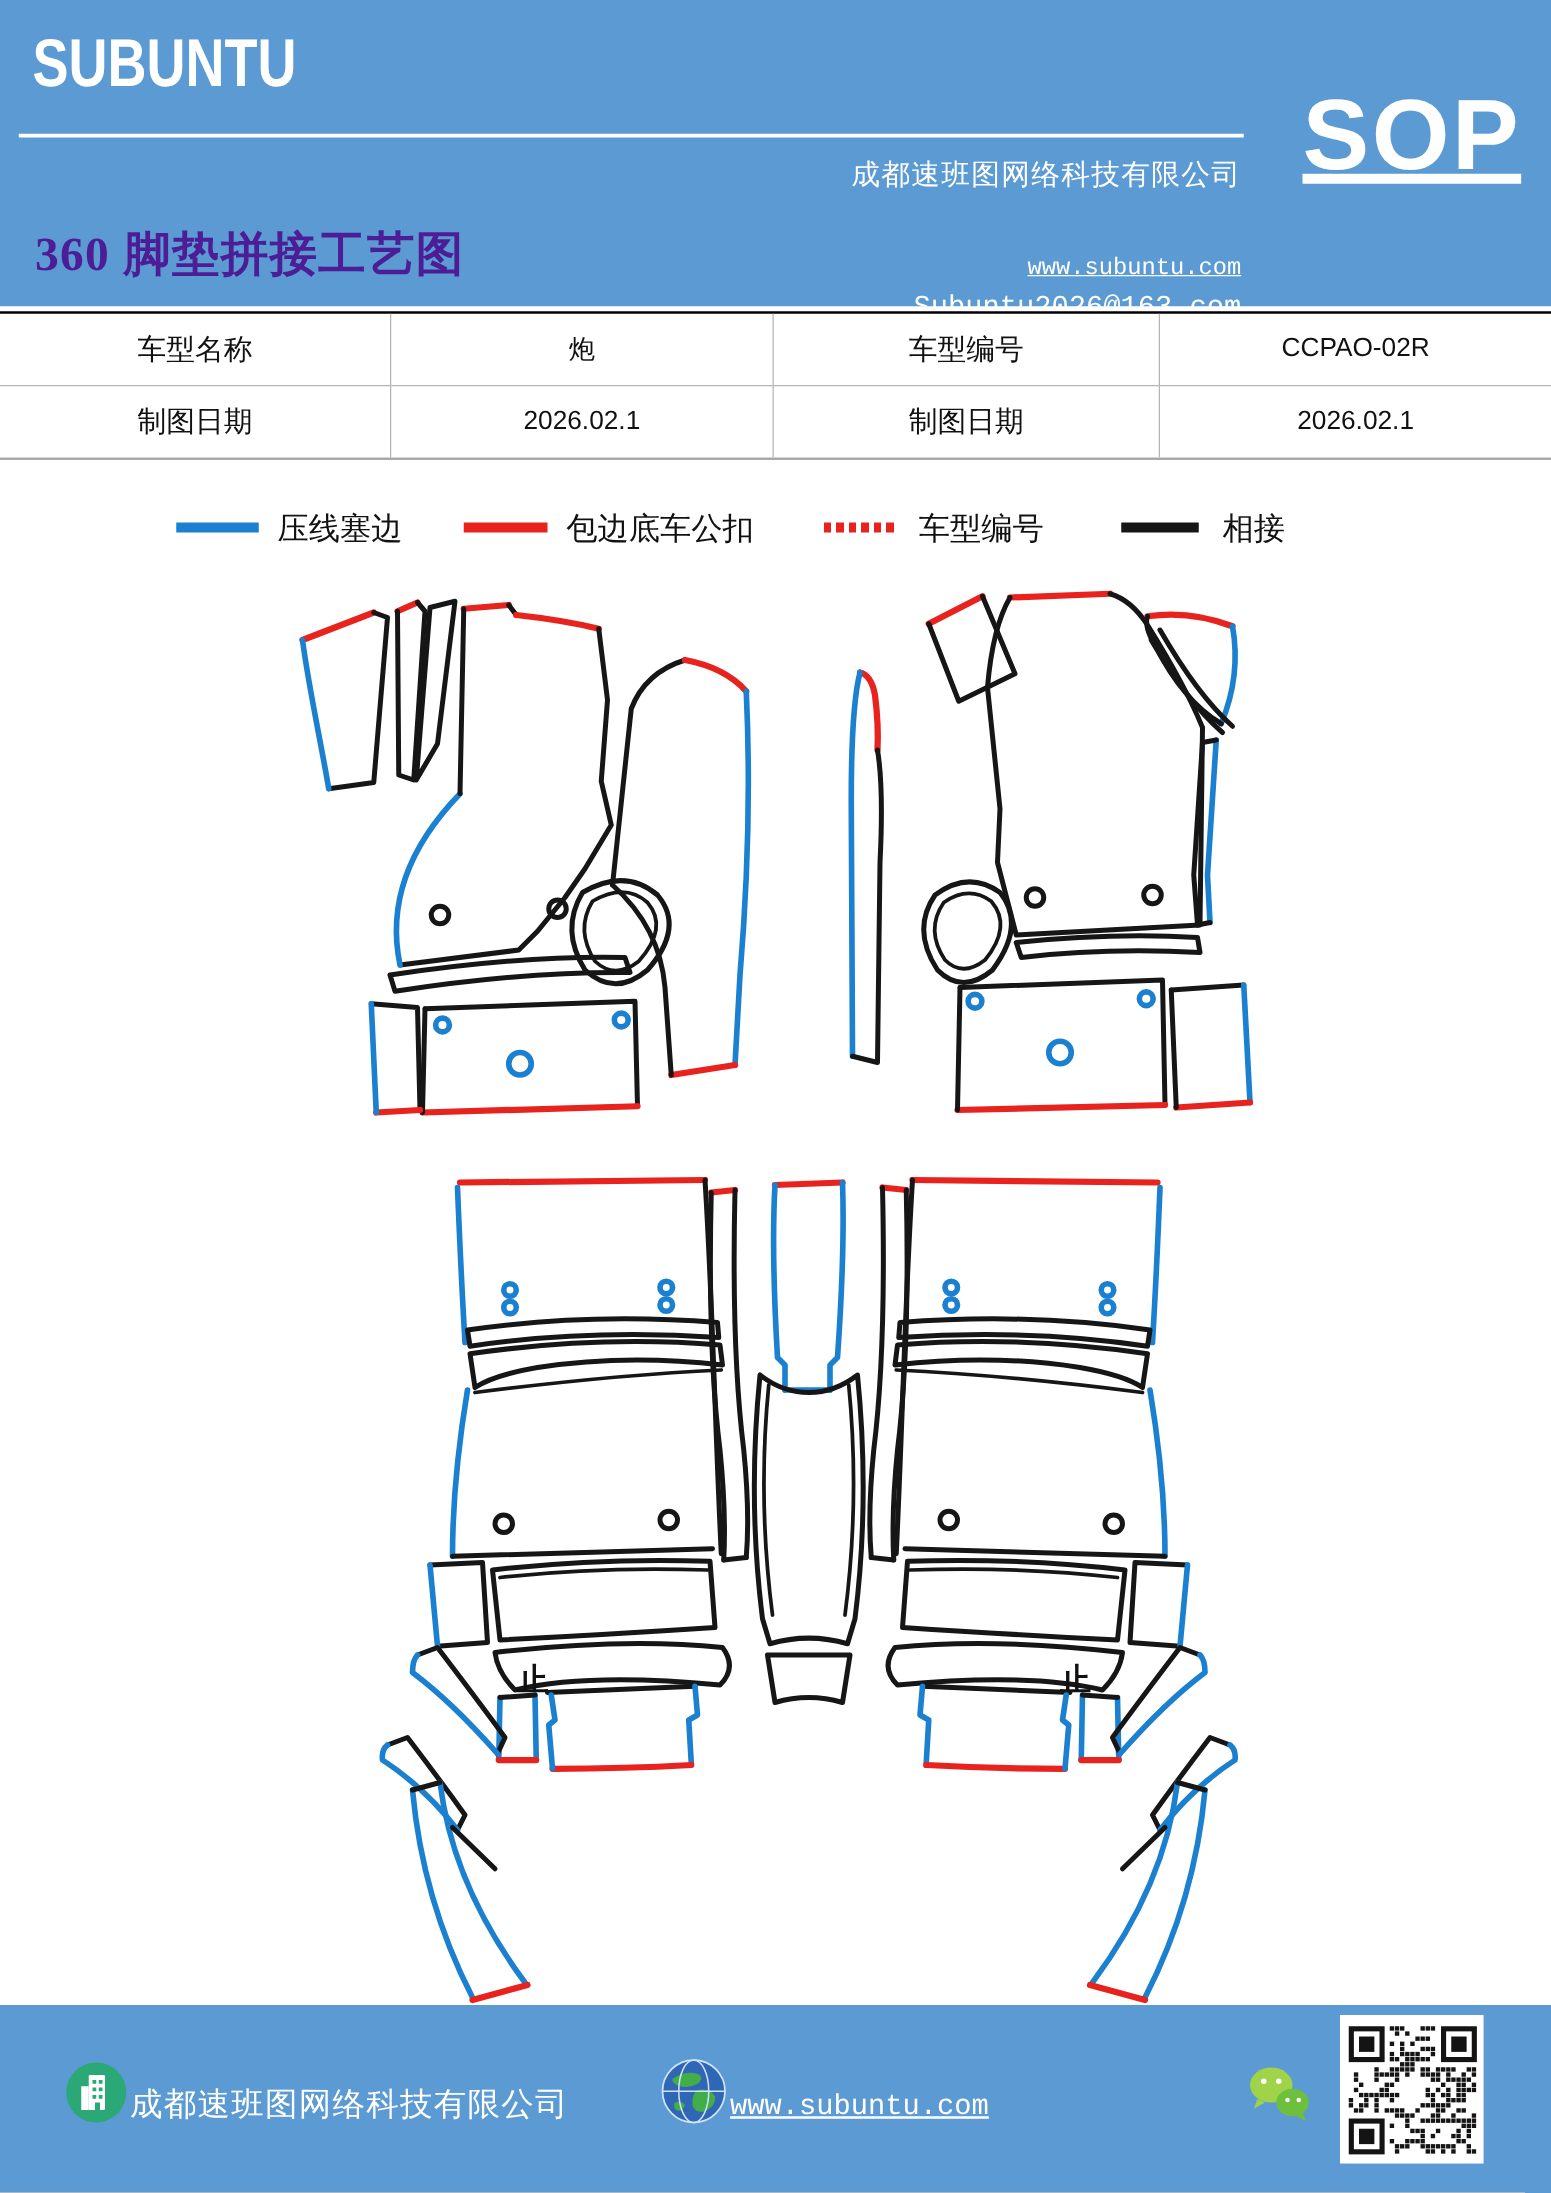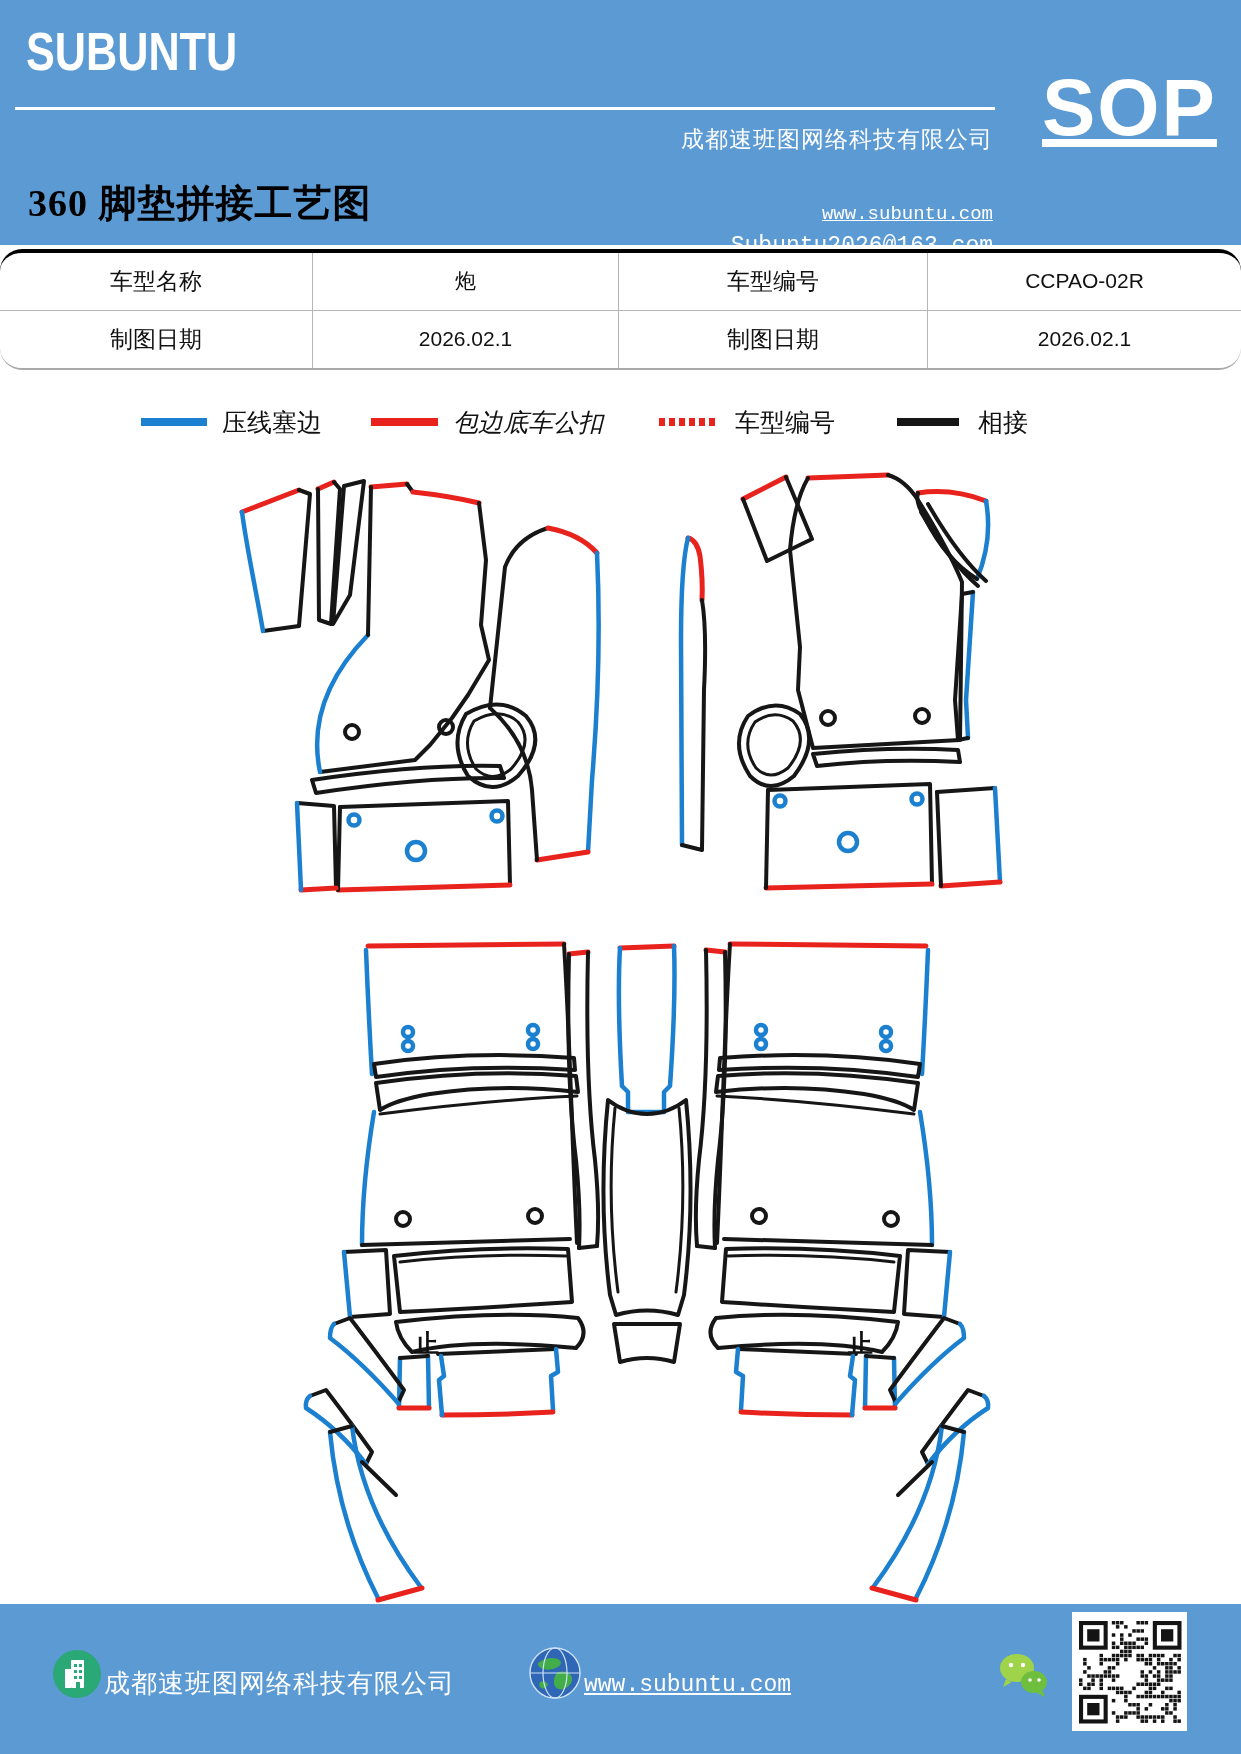--- a/index.html
+++ b/index.html
@@ -3,32 +3,32 @@
 <meta charset="utf-8">
 <style>
   html,body{margin:0;padding:0;background:#888;}
   .page{position:relative;width:1241px;height:1754px;background:#ffffff;margin:0 auto;
         font-family:"Liberation Serif","DejaVu Serif",serif;overflow:hidden;}
   
   .hdr{position:absolute;left:0;top:0;width:1241px;height:245px;background:var(--c-accent);}
   .brand{position:absolute;left:26px;top:20px;color:#fff;font-family:"Liberation Sans","DejaVu Sans",sans-serif;
          font-weight:900;font-size:54px;letter-spacing:0px;transform:scaleX(.80);transform-origin:left top;}
   .hdr-rule{position:absolute;left:15px;top:107px;width:980px;height:3px;background:#fff;}
-  .hdr-title{position:absolute;left:28px;top:178px;color:#000000;font-size:38px;font-weight:bold;letter-spacing:1px;}
+  .hdr-title{position:absolute;left:28px;top:178px;color:#4c1d95;font-size:38px;font-weight:bold;letter-spacing:1px;}
   .hdr-company{position:absolute;right:248px;top:124px;color:#fff;font-size:23px;letter-spacing:1px;}
   .hdr-web{position:absolute;right:248px;top:203px;color:#fff;font-size:19px;
            font-family:"Liberation Mono","DejaVu Sans Mono",monospace;text-decoration:underline;}
   .hdr-mail{position:absolute;right:248px;top:233px;color:#fff;font-size:23px;
             font-family:"Liberation Mono","DejaVu Sans Mono",monospace;}
   .sop{position:absolute;left:1042px;top:62px;width:160px;text-align:center;color:#fff;
        font-family:"Liberation Sans","DejaVu Sans",sans-serif;font-weight:bold;font-size:80px;letter-spacing:2px;text-decoration:underline;}
   
   .tbl{position:absolute;left:0px;top:249px;width:1241px;height:115px;display:grid;
        grid-template-columns:313fr 306fr 309fr 313fr;grid-template-rows:1fr 1fr;
-       border-top:4px solid #000000;border-bottom:2px solid #a9a9a9;background:#fff;border-radius:22px;}
+       border-top:2px solid #000000;border-bottom:2px solid #a9a9a9;background:#fff;}
   .tbl .cell{border-right:1.5px solid #b5b5b5;border-bottom:1.5px solid #b5b5b5;display:flex;
        align-items:center;justify-content:center;font-size:23px;color:#111;}
   .tbl .cell:nth-child(4n){border-right:none;}
   .tbl .cell:nth-child(n+5){border-bottom:none;}
   .tbl .val{font-family:"Liberation Sans","DejaVu Sans",sans-serif;font-size:21px;}
   
   .legend{position:absolute;left:0;top:404px;width:1241px;height:36px;}
   .lg-line{position:absolute;top:14px;height:8px;}
   .lg-label{position:absolute;top:2px;font-size:25px;color:#111;}
   
@@ -68,21 +68,21 @@
     <div class="cell">制图日期</div>
     <div class="cell val">2026.02.1</div>
     <div class="cell">制图日期</div>
     <div class="cell val">2026.02.1</div>
   </div>
 
   <div class="legend">
     <div class="lg-line" style="left: 141px; width: 66px; background: rgb(27, 128, 207);"></div>
     <span class="lg-label" style="left:222px;">压线塞边</span>
     <div class="lg-line" style="left: 371px; width: 67px; background: rgb(232, 35, 29);"></div>
-    <span class="lg-label" style="left:453px;font-style:italic;">包边底车公扣</span>
+    <span class="lg-label" style="left:453px;">包边底车公扣</span>
     <div class="lg-line" style="left: 659px; width: 60px; background: repeating-linear-gradient(90deg, rgb(232, 35, 29) 0px, rgb(232, 35, 29) 6px, transparent 6px, transparent 10px);"></div>
     <span class="lg-label" style="left:735px;">车型编号</span>
     <div class="lg-line" style="left: 897px; width: 62px; background: rgb(22, 22, 22);"></div>
     <span class="lg-label" style="left:978px;">相接</span>
   </div>
 
   <svg class="diagram" width="1241" height="1164" viewBox="0 440 1241 1164" xmlns="http://www.w3.org/2000/svg">
 
     <g>
 

